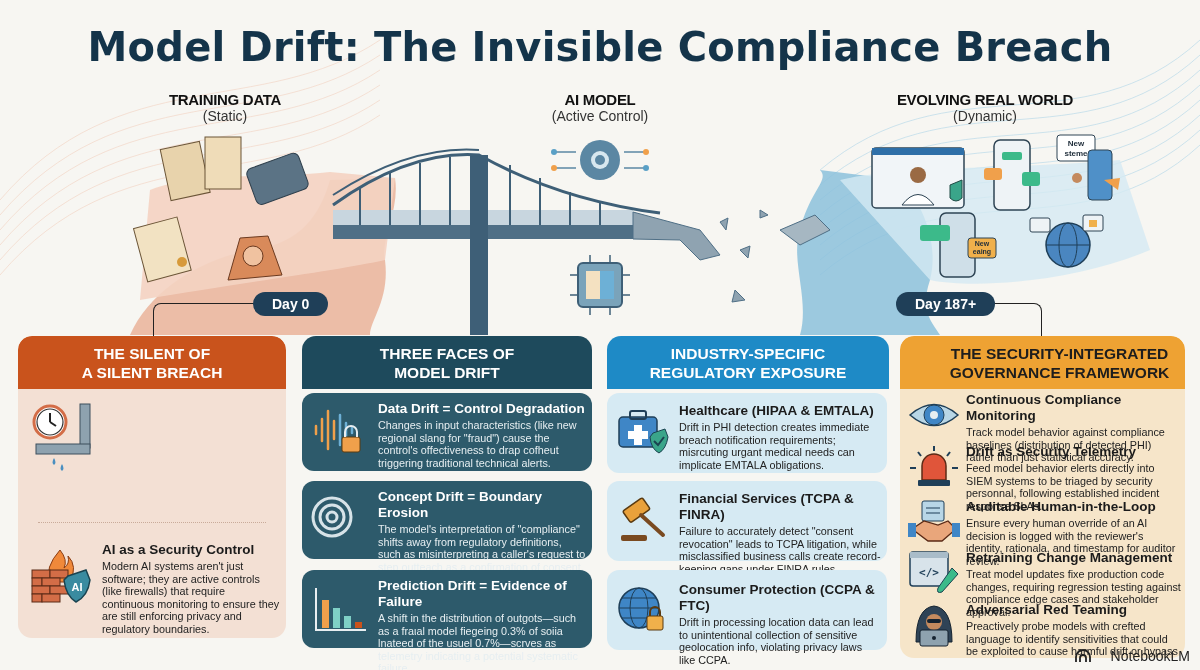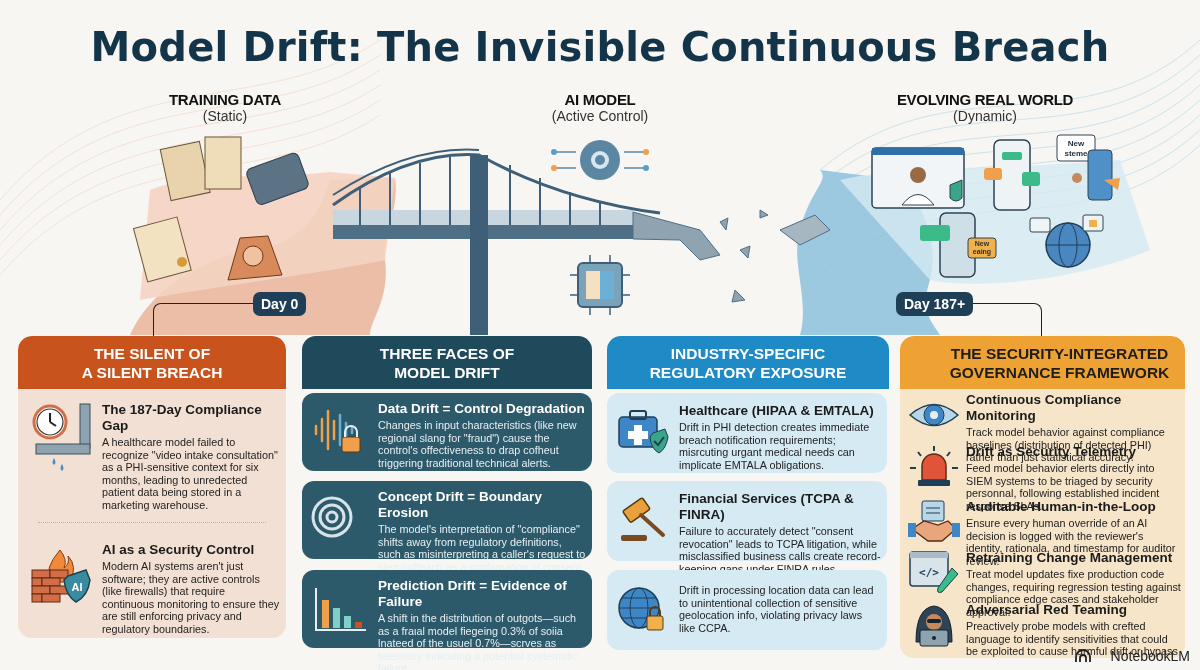--- a/index.html
+++ b/index.html
@@ -15,21 +15,21 @@
     position: absolute; top: 24px; left: 0; width: 1200px; text-align: center;
     font-size: 40px; font-weight: 700; color: #14344a; letter-spacing: 0.2px;
     font-family: "DejaVu Sans", sans-serif;
   }
   .col-head { position: absolute; text-align: center; font-size: 15px; color: #111; }
   .col-head .h1 { font-weight: 700; font-family: "Liberation Sans", sans-serif; letter-spacing: -0.3px; }
   .col-head .h2 { font-size: 14px; color: #333; }
   .illus { position: absolute; left: 0; top: 120px; width: 1200px; height: 215px; }
   .day-badge {
     position: absolute; background: #1f3f58; color: #fff; font-weight: 700; font-size: 14px;
-    padding: 4px 8px; border-radius: 7px;
+    padding: 4px 19px; border-radius: 12px;
   }
   .connector { position: absolute; border: 1.5px solid #222; border-bottom: none; border-radius: 8px 8px 0 0; }
 
   .panel { position: absolute; top: 336px; border-radius: 14px; overflow: hidden; }
   .panel-head {
     height: 53px; display: flex; align-items: center; justify-content: center; text-align: center;
     color: #fff; font-weight: 700; font-size: 15.5px; line-height: 19px; padding: 0 10px;
     border-radius: 14px 14px 0 0;
   }
   .panel-head span { display: block; }
@@ -75,21 +75,21 @@
       <path d="M820 185 C950 75 1080 165 1200 55"></path>
     <path d="M820 200 C950 90 1080 180 1200 70"></path>
       <path d="M820 215 C950 105 1080 195 1200 85"></path>
     <path d="M820 230 C950 120 1080 210 1200 100"></path>
       <path d="M820 245 C950 135 1080 225 1200 115"></path>
     <path d="M820 260 C950 150 1080 240 1200 130"></path>
       <path d="M820 275 C950 165 1080 255 1200 145"></path>
   </g>
 </svg>
 
-<div class="title">Model Drift: The Invisible Continuous Breach</div>
+<div class="title">Model Drift: The Invisible Compliance Breach</div>
 
 <div class="col-head" style="left:130px;top:91px;width:190px;">
   <div class="h1">TRAINING DATA</div>
   <div class="h2">(Static)</div>
 </div>
 <div class="col-head" style="left:505px;top:91px;width:190px;">
   <div class="h1">AI MODEL</div>
   <div class="h2">(Active Control)</div>
 </div>
 <div class="col-head" style="left:880px;top:91px;width:210px;">
@@ -234,24 +234,20 @@
       <svg width="66" height="70" viewBox="0 0 66 70">
           <circle cx="20" cy="20" r="16" fill="#fff" stroke="#d36d47" stroke-width="3"></circle>
           <circle cx="20" cy="20" r="13" fill="none" stroke="#333" stroke-width="1.2"></circle>
           <line x1="20" y1="20" x2="20" y2="11" stroke="#222" stroke-width="2"></line>
           <line x1="20" y1="20" x2="26" y2="24" stroke="#222" stroke-width="2"></line>
           <rect x="50" y="2" width="10" height="44" fill="#8ea2af" stroke="#3c4f5c"></rect>
           <rect x="6" y="42" width="54" height="10" fill="#8ea2af" stroke="#3c4f5c"></rect>
           <path d="M24 56 q-3 5 0 7 q3 -2 0 -7z" fill="#4a8fc0"></path>
           <path d="M32 62 q-3 5 0 7 q3 -2 0 -7z" fill="#4a8fc0"></path>
         </svg>
-    </div>
-    <div class="txt">
-      <div class="t">The 187-Day Compliance Gap</div>
-      <div class="d">A healthcare model failed to recognize "video intake consultation" as a PHI-sensitive context for six months, leading to unredected patient data being stored in a marketing warehouse.</div>
     </div>
   </div>
   <div class="divider" style="left:20px;top:186px;width:228px;"></div>
   <div class="item" style="left:12px;top:206px;width:250px;">
     <div class="ic" style="width:72px;">
       <svg width="66" height="66" viewBox="0 0 66 66">
           <path d="M30 8 q8 10 4 18 q6 -4 4 -12 q10 10 2 26 L20 40 q-6 -14 10 -32z" fill="#f0893a" stroke="#8a3d14"></path>
           <g fill="#d36d47" stroke="#5b2a16">
             <rect x="2" y="28" width="18" height="8"></rect>
             <rect x="20" y="28" width="18" height="8"></rect>
@@ -386,20 +382,21 @@
           <circle cx="24" cy="26" r="20" fill="#3f86c6" stroke="#1f3f58" stroke-width="1.5"></circle>
           <ellipse cx="24" cy="26" rx="9" ry="20" fill="none" stroke="#1f3f58"></ellipse>
           <line x1="4" y1="26" x2="44" y2="26" stroke="#1f3f58"></line>
           <line x1="7" y1="16" x2="41" y2="16" stroke="#1f3f58"></line>
           <line x1="7" y1="36" x2="41" y2="36" stroke="#1f3f58"></line>
           <rect x="32" y="34" width="16" height="14" rx="2" fill="#f0b04b" stroke="#5a3a10"></rect>
           <path d="M35 34 v-4 a5 5 0 0 1 10 0 v4" fill="none" stroke="#5a3a10" stroke-width="2"></path>
         </svg>
     </div>
     <div class="txt">
+      <div class="t">Consumer Protection (CCPA &amp; FTC)</div>
       <div class="d">Drift in processing location data can lead to unintentional collection of sensitive geolocation info, violating privacy laws like CCPA.</div>
     </div>
   </div>
 </div>
 
 <div class="panel p4">
   <div class="panel-head">
     <div>
         <span>THE SECURITY-INTEGRATED</span>
         <span>GOVERNANCE FRAMEWORK</span>

